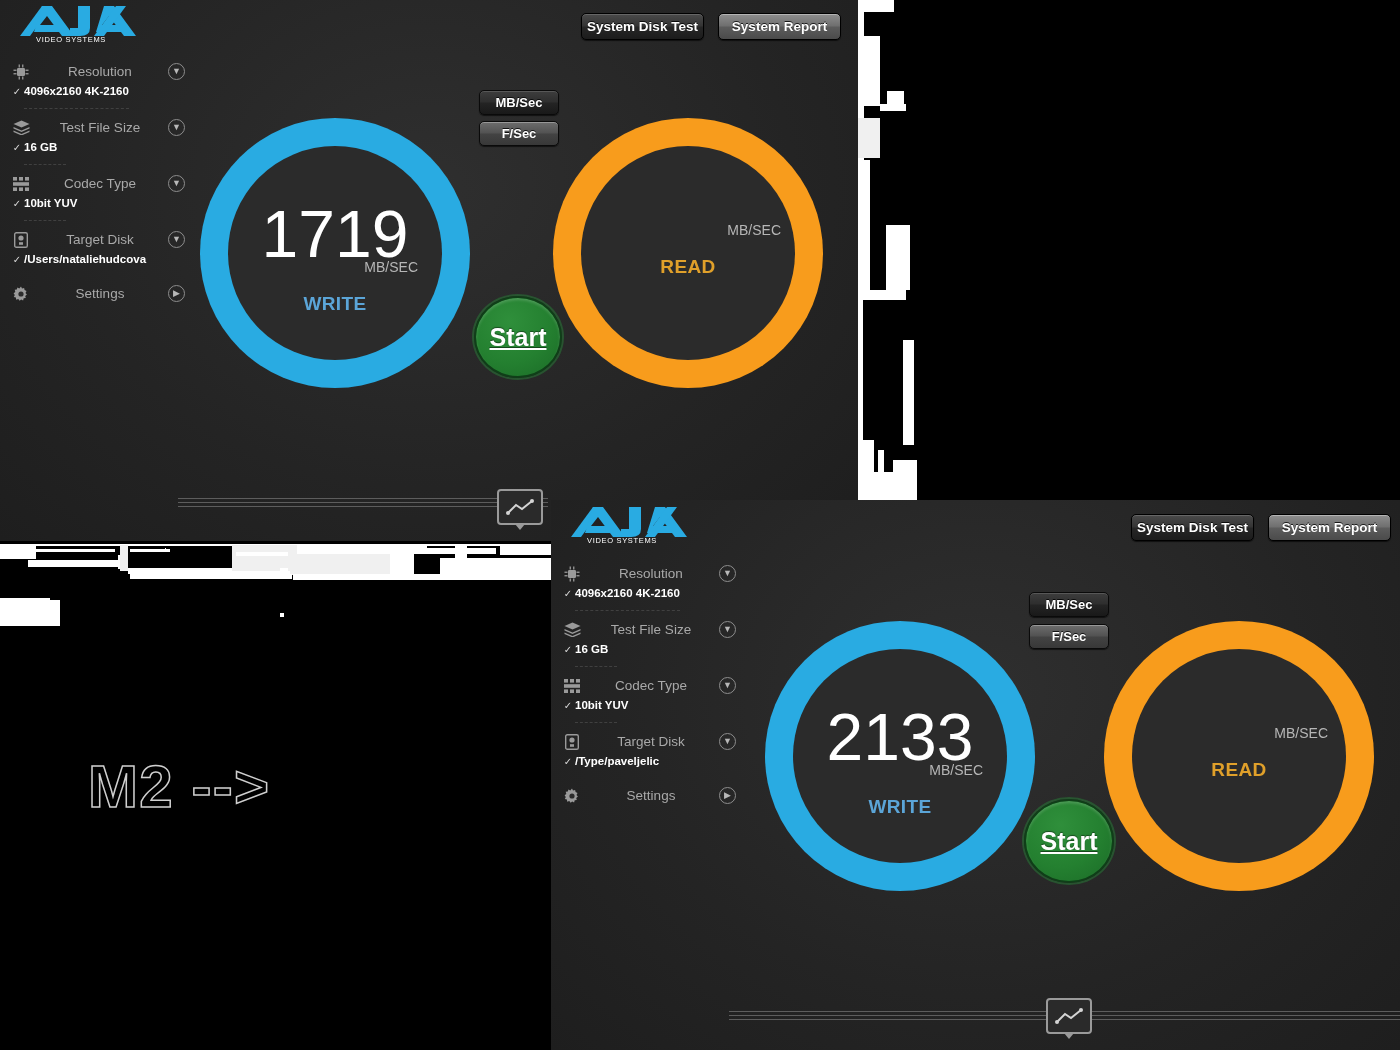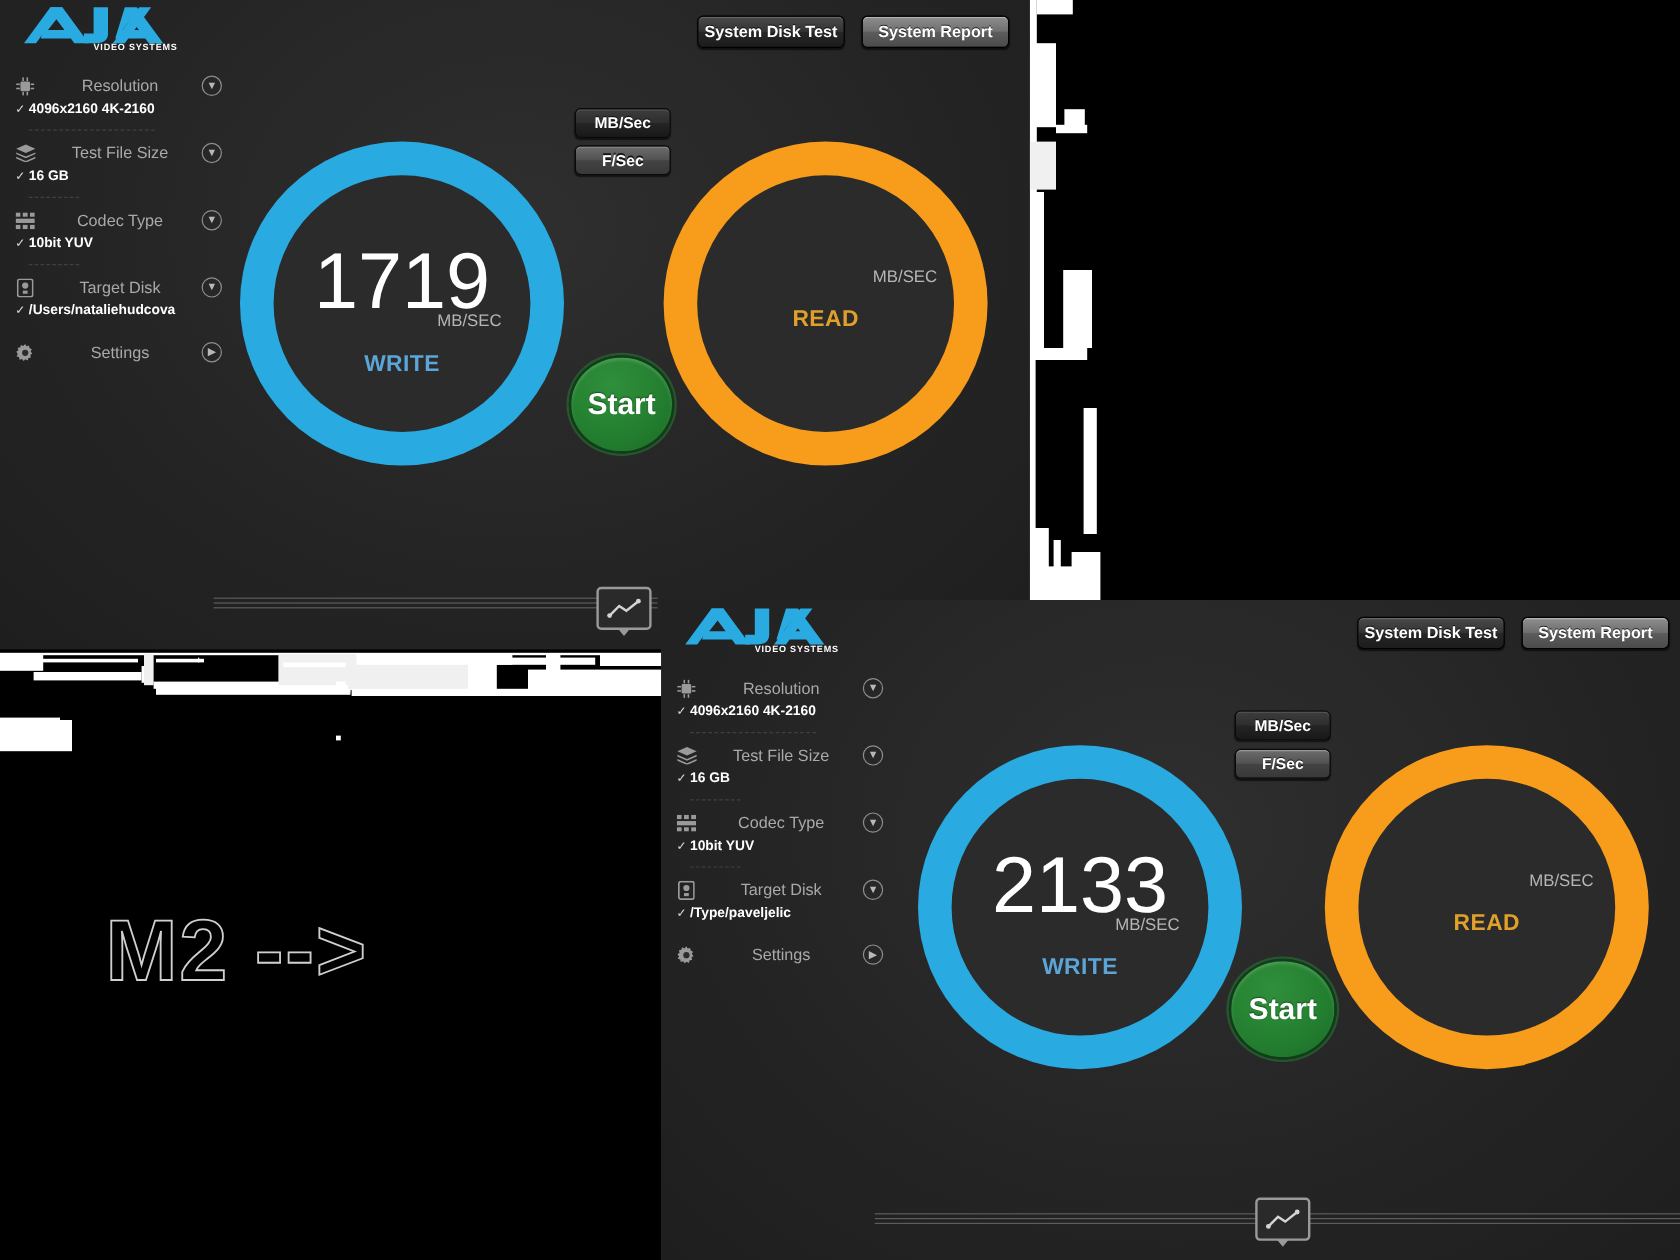--- a/index.html
+++ b/index.html
@@ -20,22 +20,22 @@
     position: absolute;
     background: #282828;
     background-image: radial-gradient(ellipse at 50% 35%, #2f2f2f 0%, #242424 60%, #1e1e1e 100%);
     overflow: hidden;
   }
 
   
   .logo { position: absolute; }
   .logo svg { display: block; }
   .logo .sub {
-    color: #ffffff; font-weight: 700; letter-spacing: .09em;
-    text-align: right; font-family: "Liberation Sans", sans-serif;
+    color: #ffffff; font-weight: 400; letter-spacing: .09em;
+    text-align: left; font-family: "Liberation Sans", sans-serif;
   }
 
   
   .sidebar { position: absolute; text-align: center; }
   .srow { display: flex; align-items: center; }
   .sicon { flex: 0 0 auto; color: #9a9a9a; display: flex; align-items: center; justify-content: center; }
   .slabel { color: #a9a9a9; flex: 1 1 auto; }
   .chev {
     border: 1.5px solid #8d8d8d; border-radius: 50%;
     color: #b8b8b8; display: flex; align-items: center; justify-content: center;
@@ -95,20 +95,21 @@
 
   
   .startbtn {
     position: absolute; border-radius: 50%;
     background: radial-gradient(circle at 40% 30%, #2f8f3b 0%, #248030 55%, #1b6b27 100%);
     border: 2px solid #0f3f18;
     box-shadow: 0 0 0 2px rgba(40,120,55,.55), inset 0 2px 3px rgba(255,255,255,.18);
     display: flex; align-items: center; justify-content: center;
     color: #ffffff; font-weight: 700;
     text-shadow: 0 -1px 1px rgba(0,0,0,.45);
+    text-decoration: underline;
   }
 
   
   .rail { position: absolute; }
   .rail .line { position: absolute; left: 0; right: 0; height: 1px; background: #5d5d5d; }
   .railbadge {
     position: absolute;
     border: 2px solid #9a9a9a; border-radius: 4px;
     background: #2a2a2a;
     display: flex; align-items: center; justify-content: center;
@@ -326,21 +327,21 @@
     <div class="railbadge" style="left:497px;top:489px;width:46px;height:36px;">
       <svg width="30" height="18" viewBox="0 0 30 18">
         <polyline points="3,15 11,7 17,11 27,3" fill="none" stroke="#d4d4d4" stroke-width="2"></polyline>
         <circle cx="3" cy="15" r="2" fill="#d4d4d4"></circle>
           <circle cx="27" cy="3" r="2" fill="#d4d4d4"></circle>
       </svg>
     </div>
   </div>
 
 
-  <div class="anno" style="left:88px;top:752px;font-size:72px;">M2 --&gt;</div>
+  <div class="anno" style="left:88px;top:752px;font-size:60px;">M2 --&gt;</div>
 
   <div class="aja-window" style="left:551px;top:500px;width:849px;height:550px;">
 
     <div class="logo" style="left:18px;top:5px;width:130px;">
       <svg width="130" height="36" viewBox="0 0 130 36">
         <g fill="#29abe2">
           <path d="M2 32 L24 2 L34 2 L12 32 Z"></path>
           <path d="M24 2 L34 2 L56 32 L44 32 L29 12 L22 21 L40 21 L44 28 L16 28 L24 2 Z"></path>
           <path d="M60 2 L72 2 L72 24 Q72 32 62 32 L52 32 L52 24 L60 24 Z"></path>
           <path d="M86 2 L96 2 L118 32 L106 32 L91 12 L84 21 L102 21 L106 28 L78 28 Z"></path>

